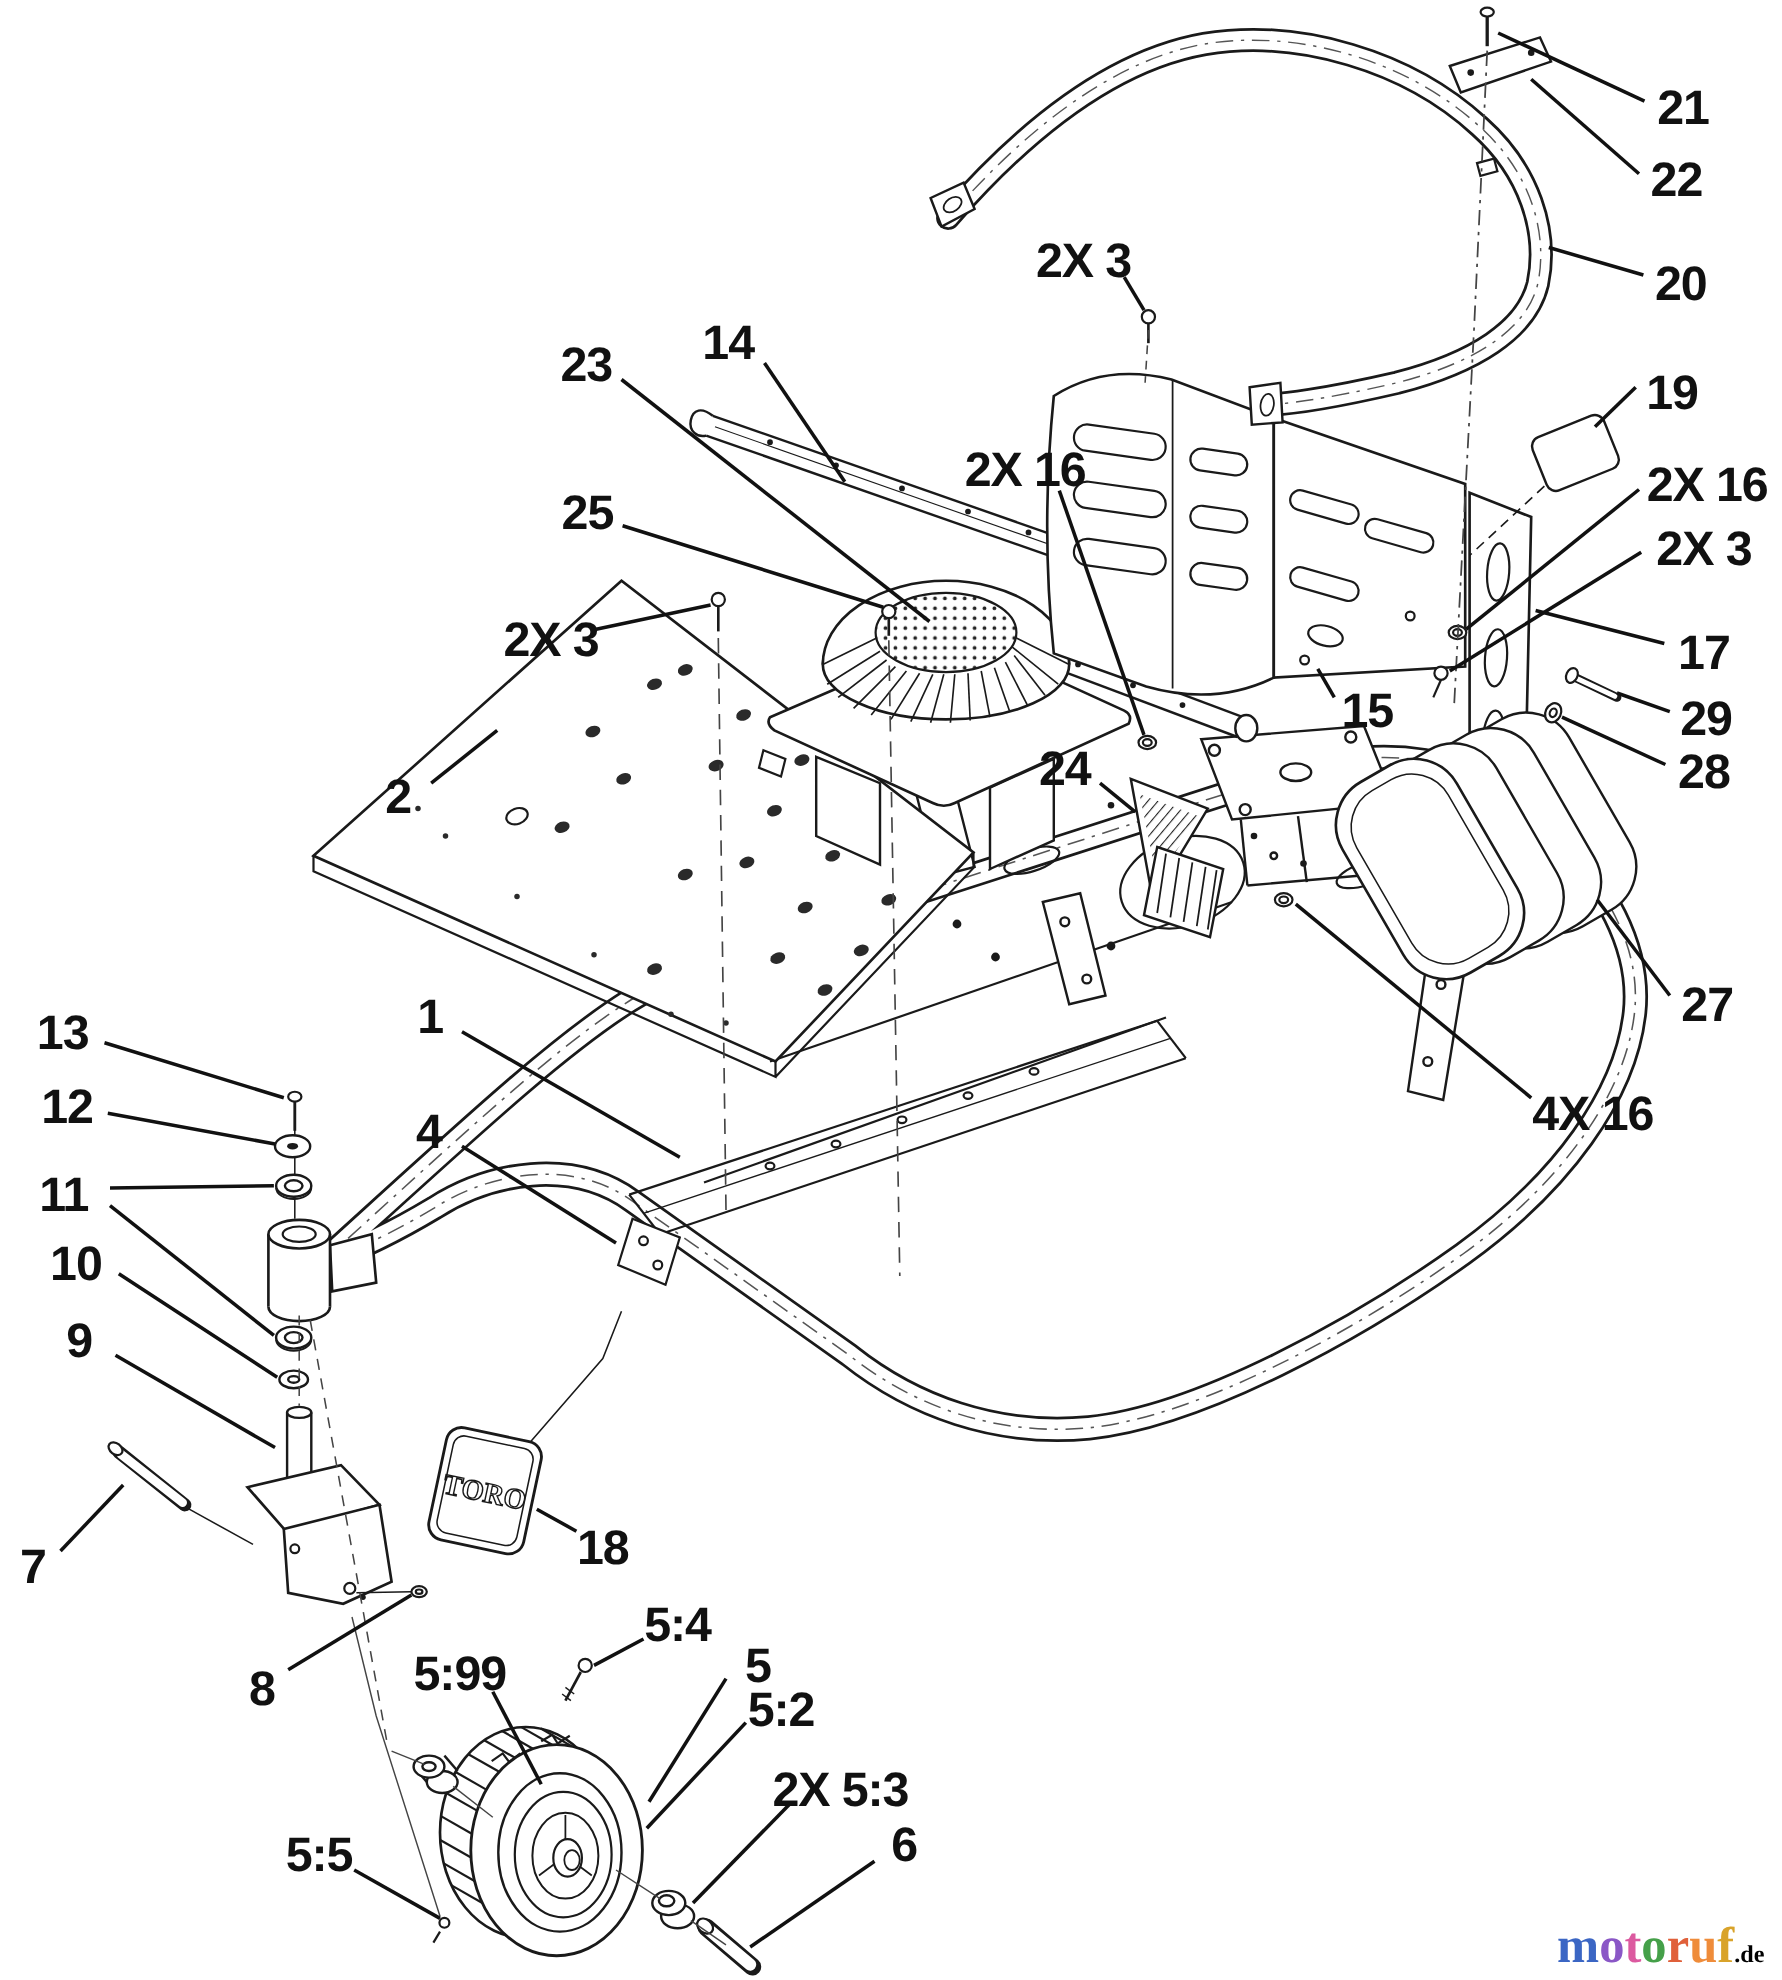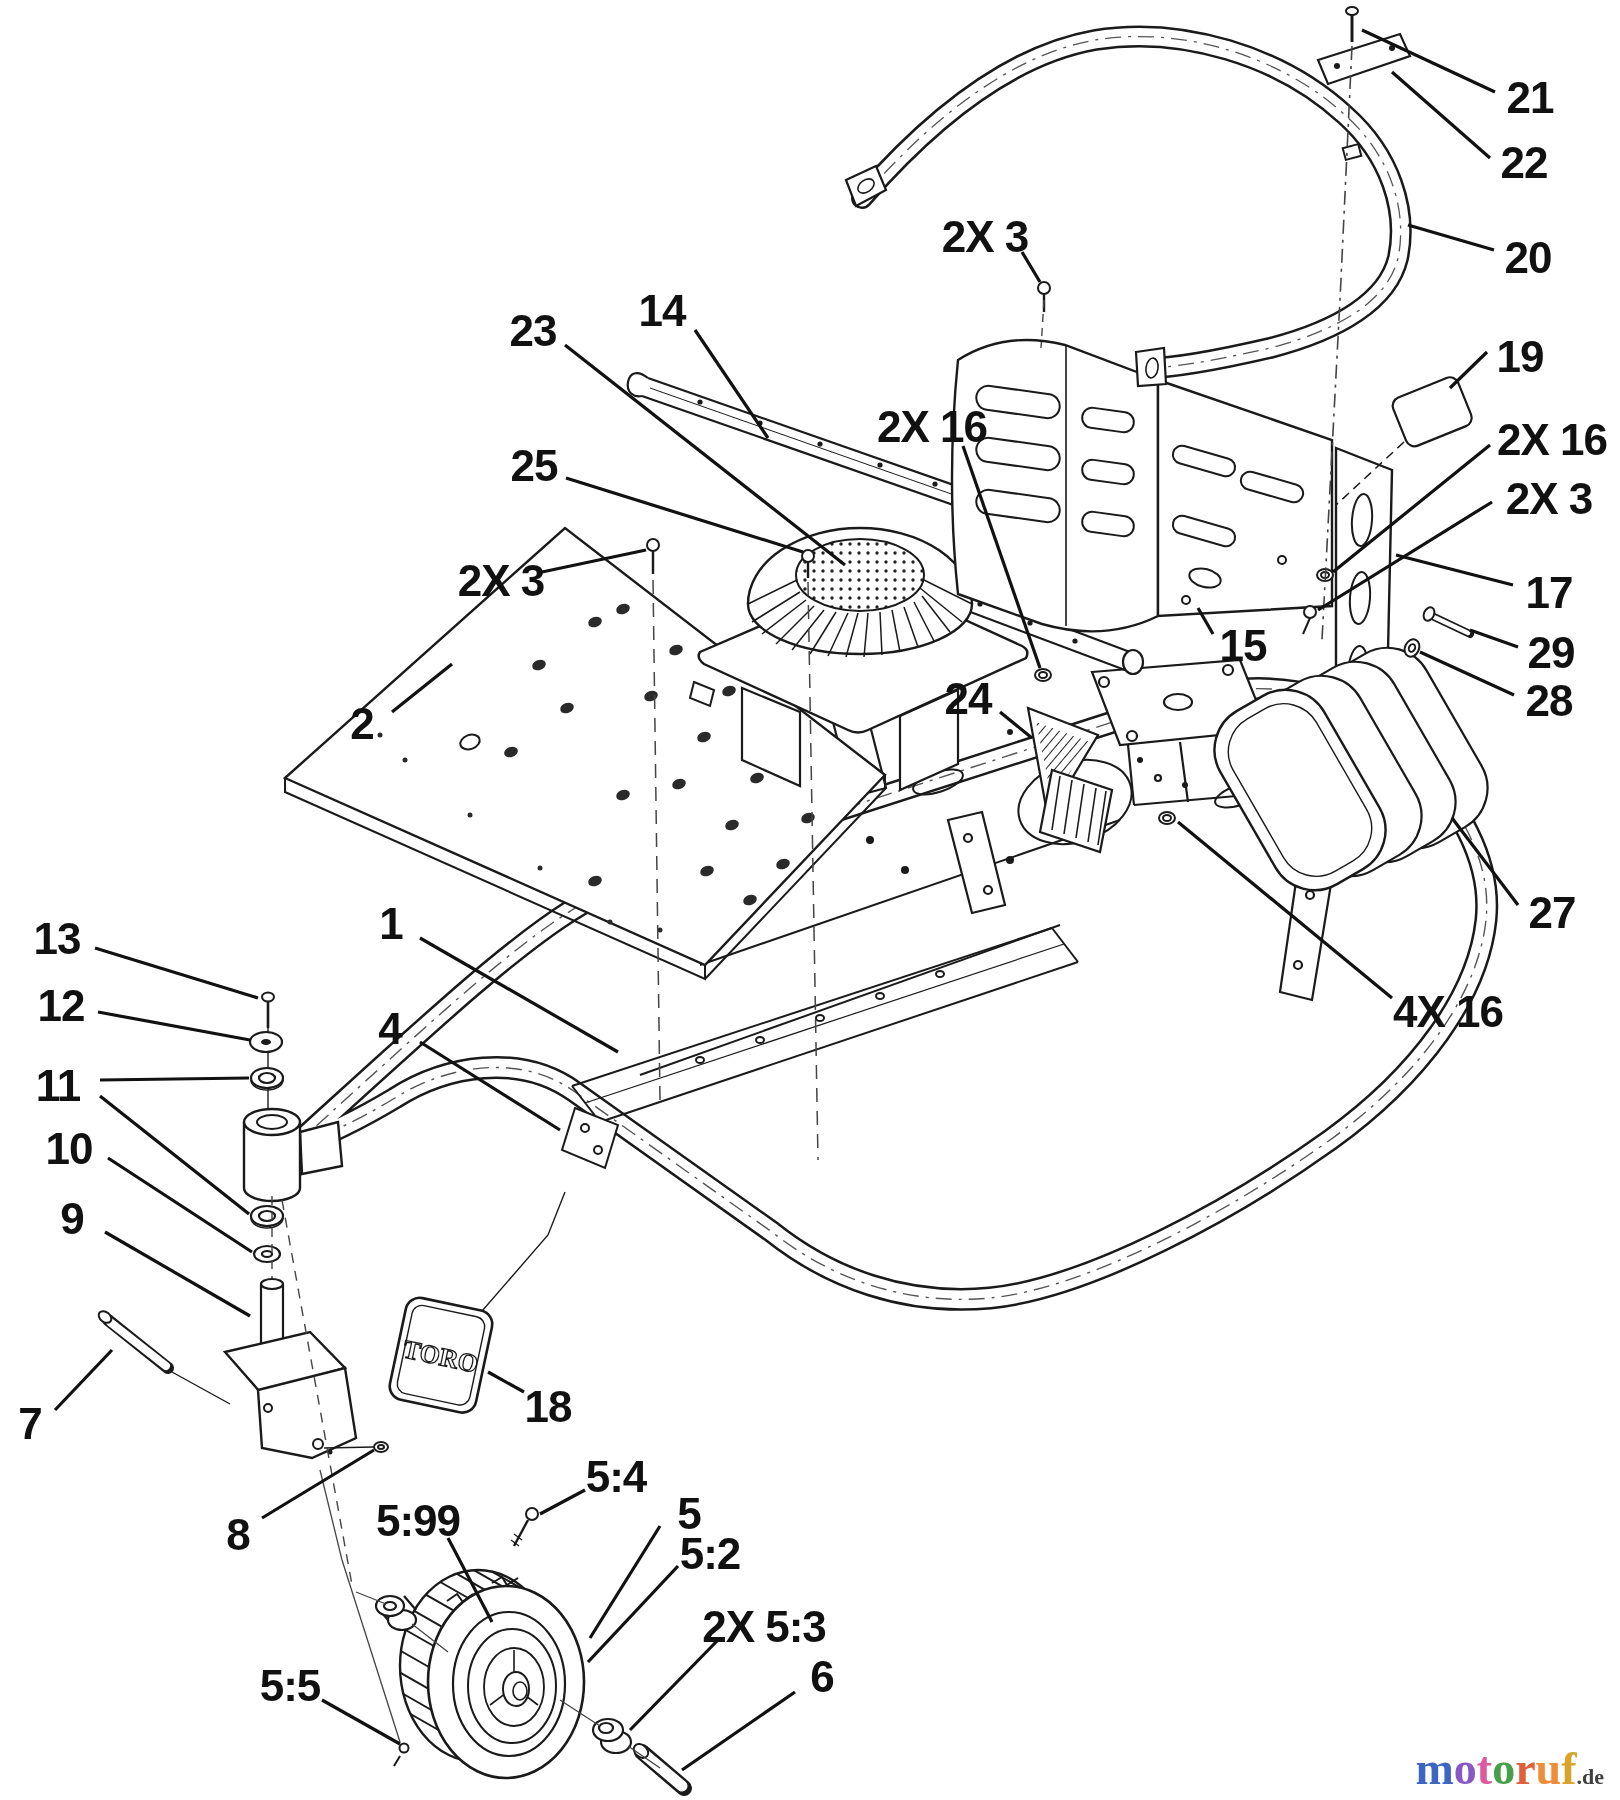--- a/index.html
+++ b/index.html
@@ -11,21 +11,21 @@
   .logo{position:absolute;right:16px;bottom:8px;font-family:"Liberation Serif",serif;
         font-weight:700;font-size:46px;line-height:1;user-select:none;}
   .logo span{display:inline-block;}
   .logo .lt:nth-of-type(1){color:#3b66c4;}
   .logo .lt:nth-of-type(2){color:#8a57c6;}
   .logo .lt:nth-of-type(3){color:#dc5aa0;}
   .logo .lt:nth-of-type(4){color:#45a049;}
   .logo .lt:nth-of-type(5){color:#e0603a;}
   .logo .lt:nth-of-type(6){color:#ef8c3a;}
   .logo .lt:nth-of-type(7){color:#d9a32a;}
-  .logo .suffix{color:#404040;font-size:22px;vertical-align:baseline;}
+  .logo .suffix{color:#000000;font-size:22px;vertical-align:baseline;}
 </style>
 </head>
 <body>
 
 <div class="stage">
 <svg width="1620" height="1800" viewBox="0 0 1620 1800">
   <defs>
     <pattern id="meshdots" width="9" height="9" patternUnits="userSpaceOnUse">
       <circle cx="4" cy="4" r="1.7" fill="#222"></circle>
     </pattern>

